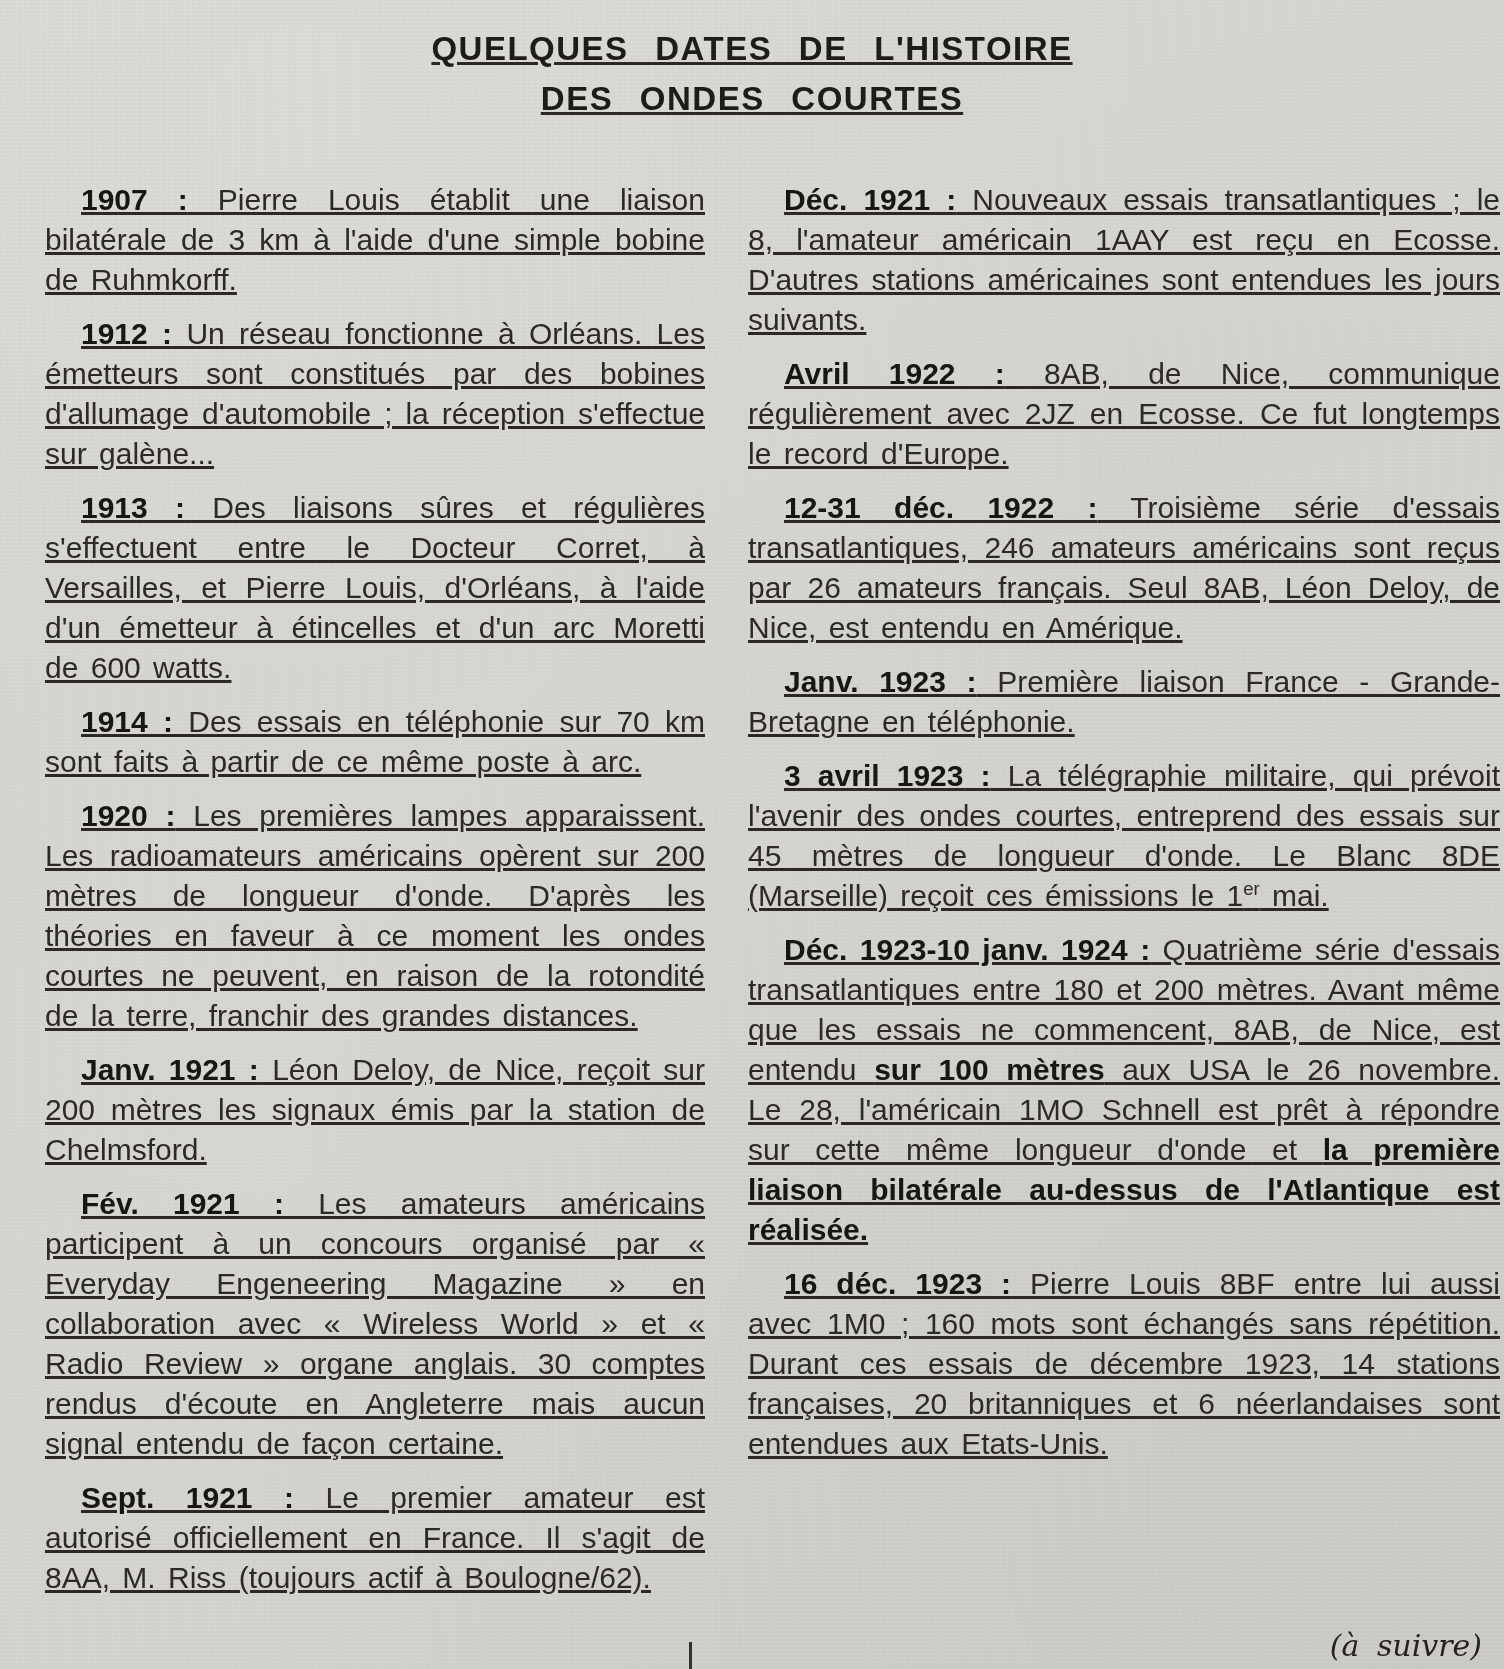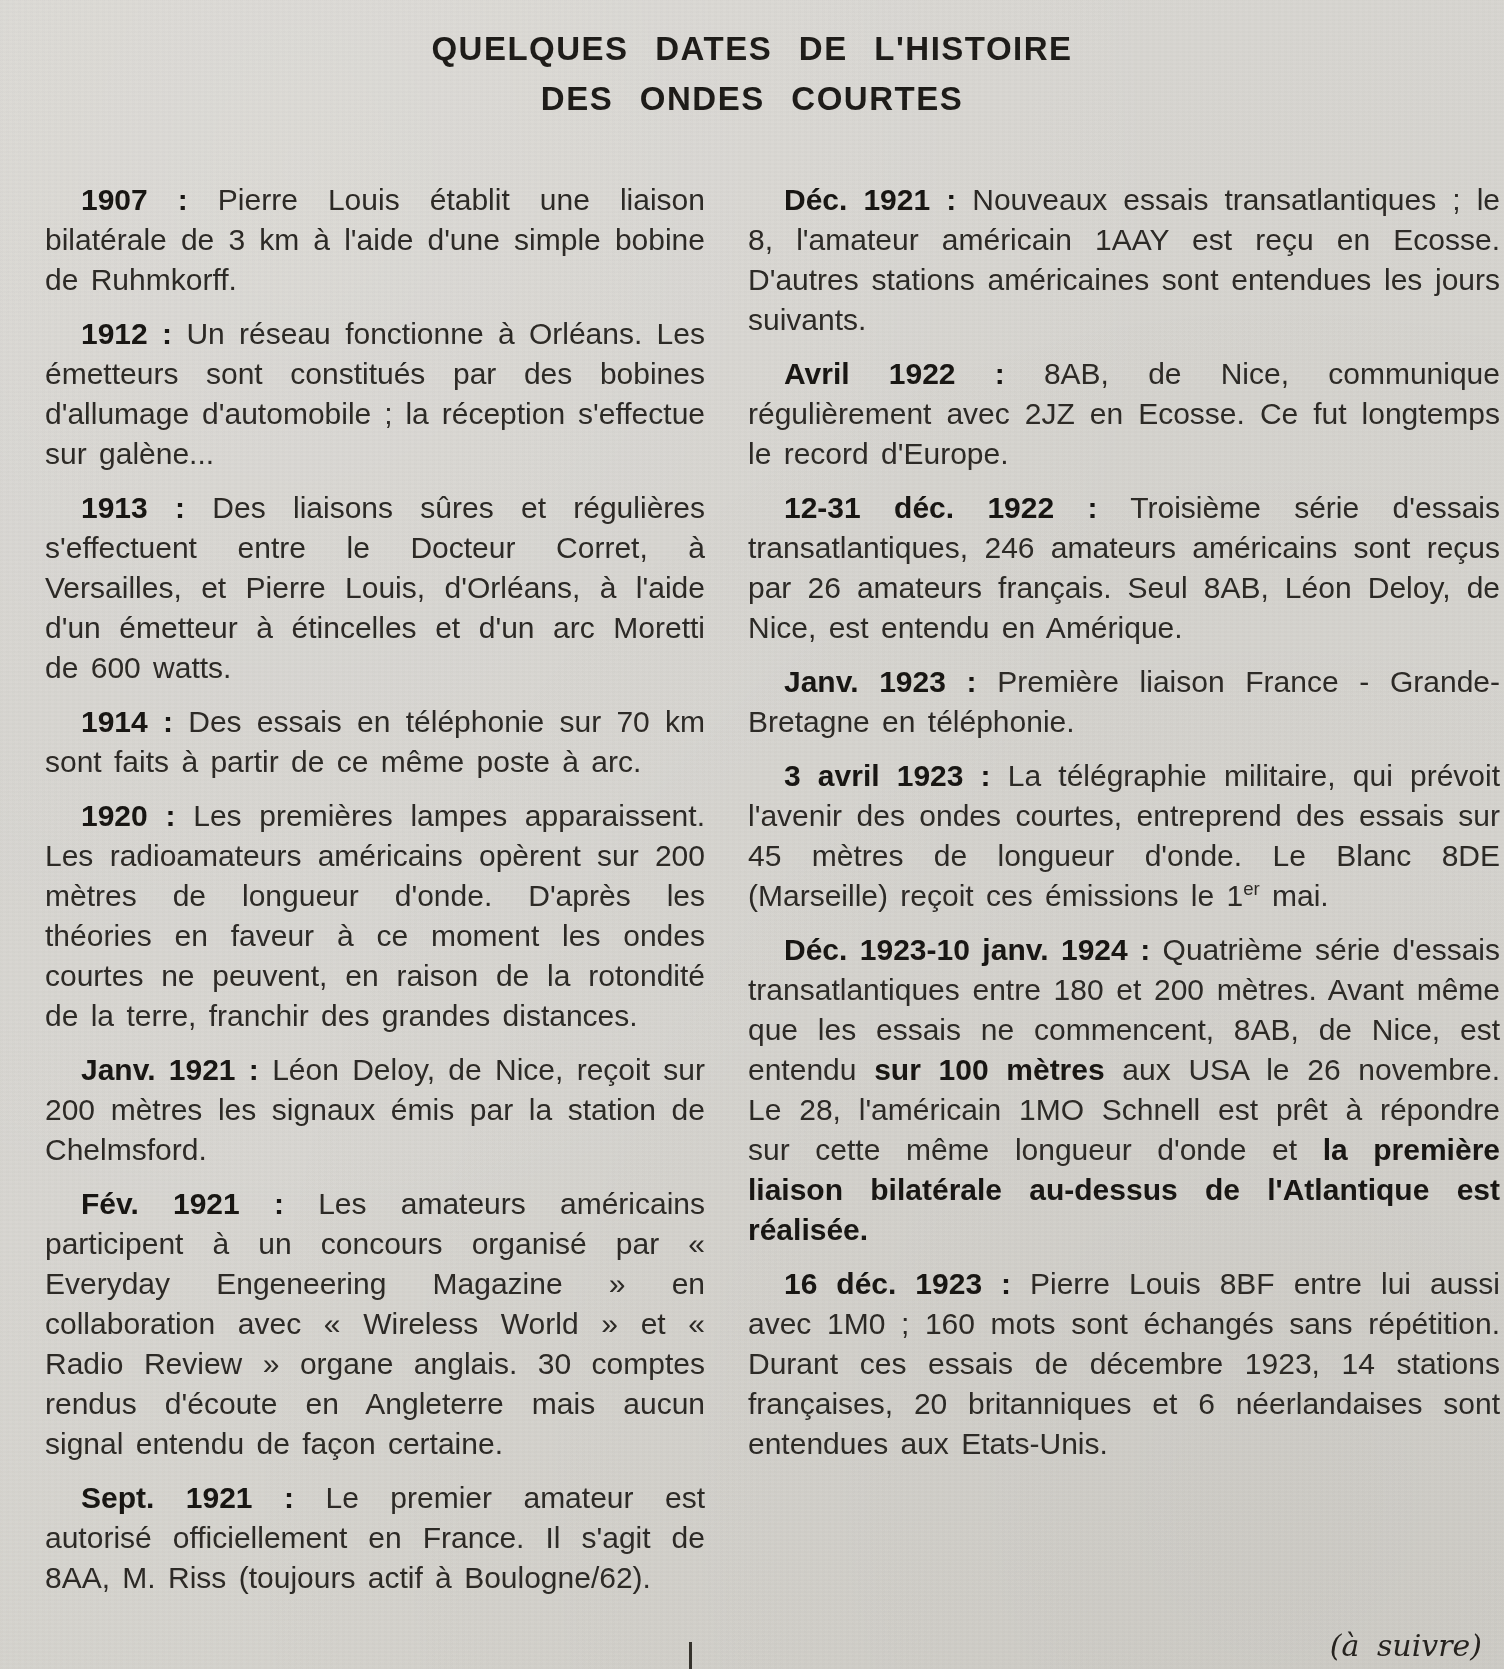--- a/index.html
+++ b/index.html
@@ -16,20 +16,21 @@
   .page {
     position: relative;
     width: 1504px;
     height: 1669px;
     background:
       radial-gradient(ellipse at 20% 10%, rgba(255,255,255,0.10), rgba(255,255,255,0) 55%),
       radial-gradient(ellipse at 85% 90%, rgba(0,0,0,0.035), rgba(0,0,0,0) 60%),
       linear-gradient(165deg, #dad8d3 0%, #d6d4cf 35%, #d8d6d1 60%, #d3d1cb 100%);
     color: #2a2723;
     box-sizing: border-box;
+    text-decoration: underline;
   }
   .page::before {
     content: "";
     position: absolute;
     inset: 0;
     pointer-events: none;
     background:
       repeating-linear-gradient(0deg, rgba(0,0,0,0.013) 0 2px, rgba(255,255,255,0.013) 2px 4px),
       repeating-linear-gradient(90deg, rgba(0,0,0,0.008) 0 3px, rgba(255,255,255,0.008) 3px 6px);
   }

